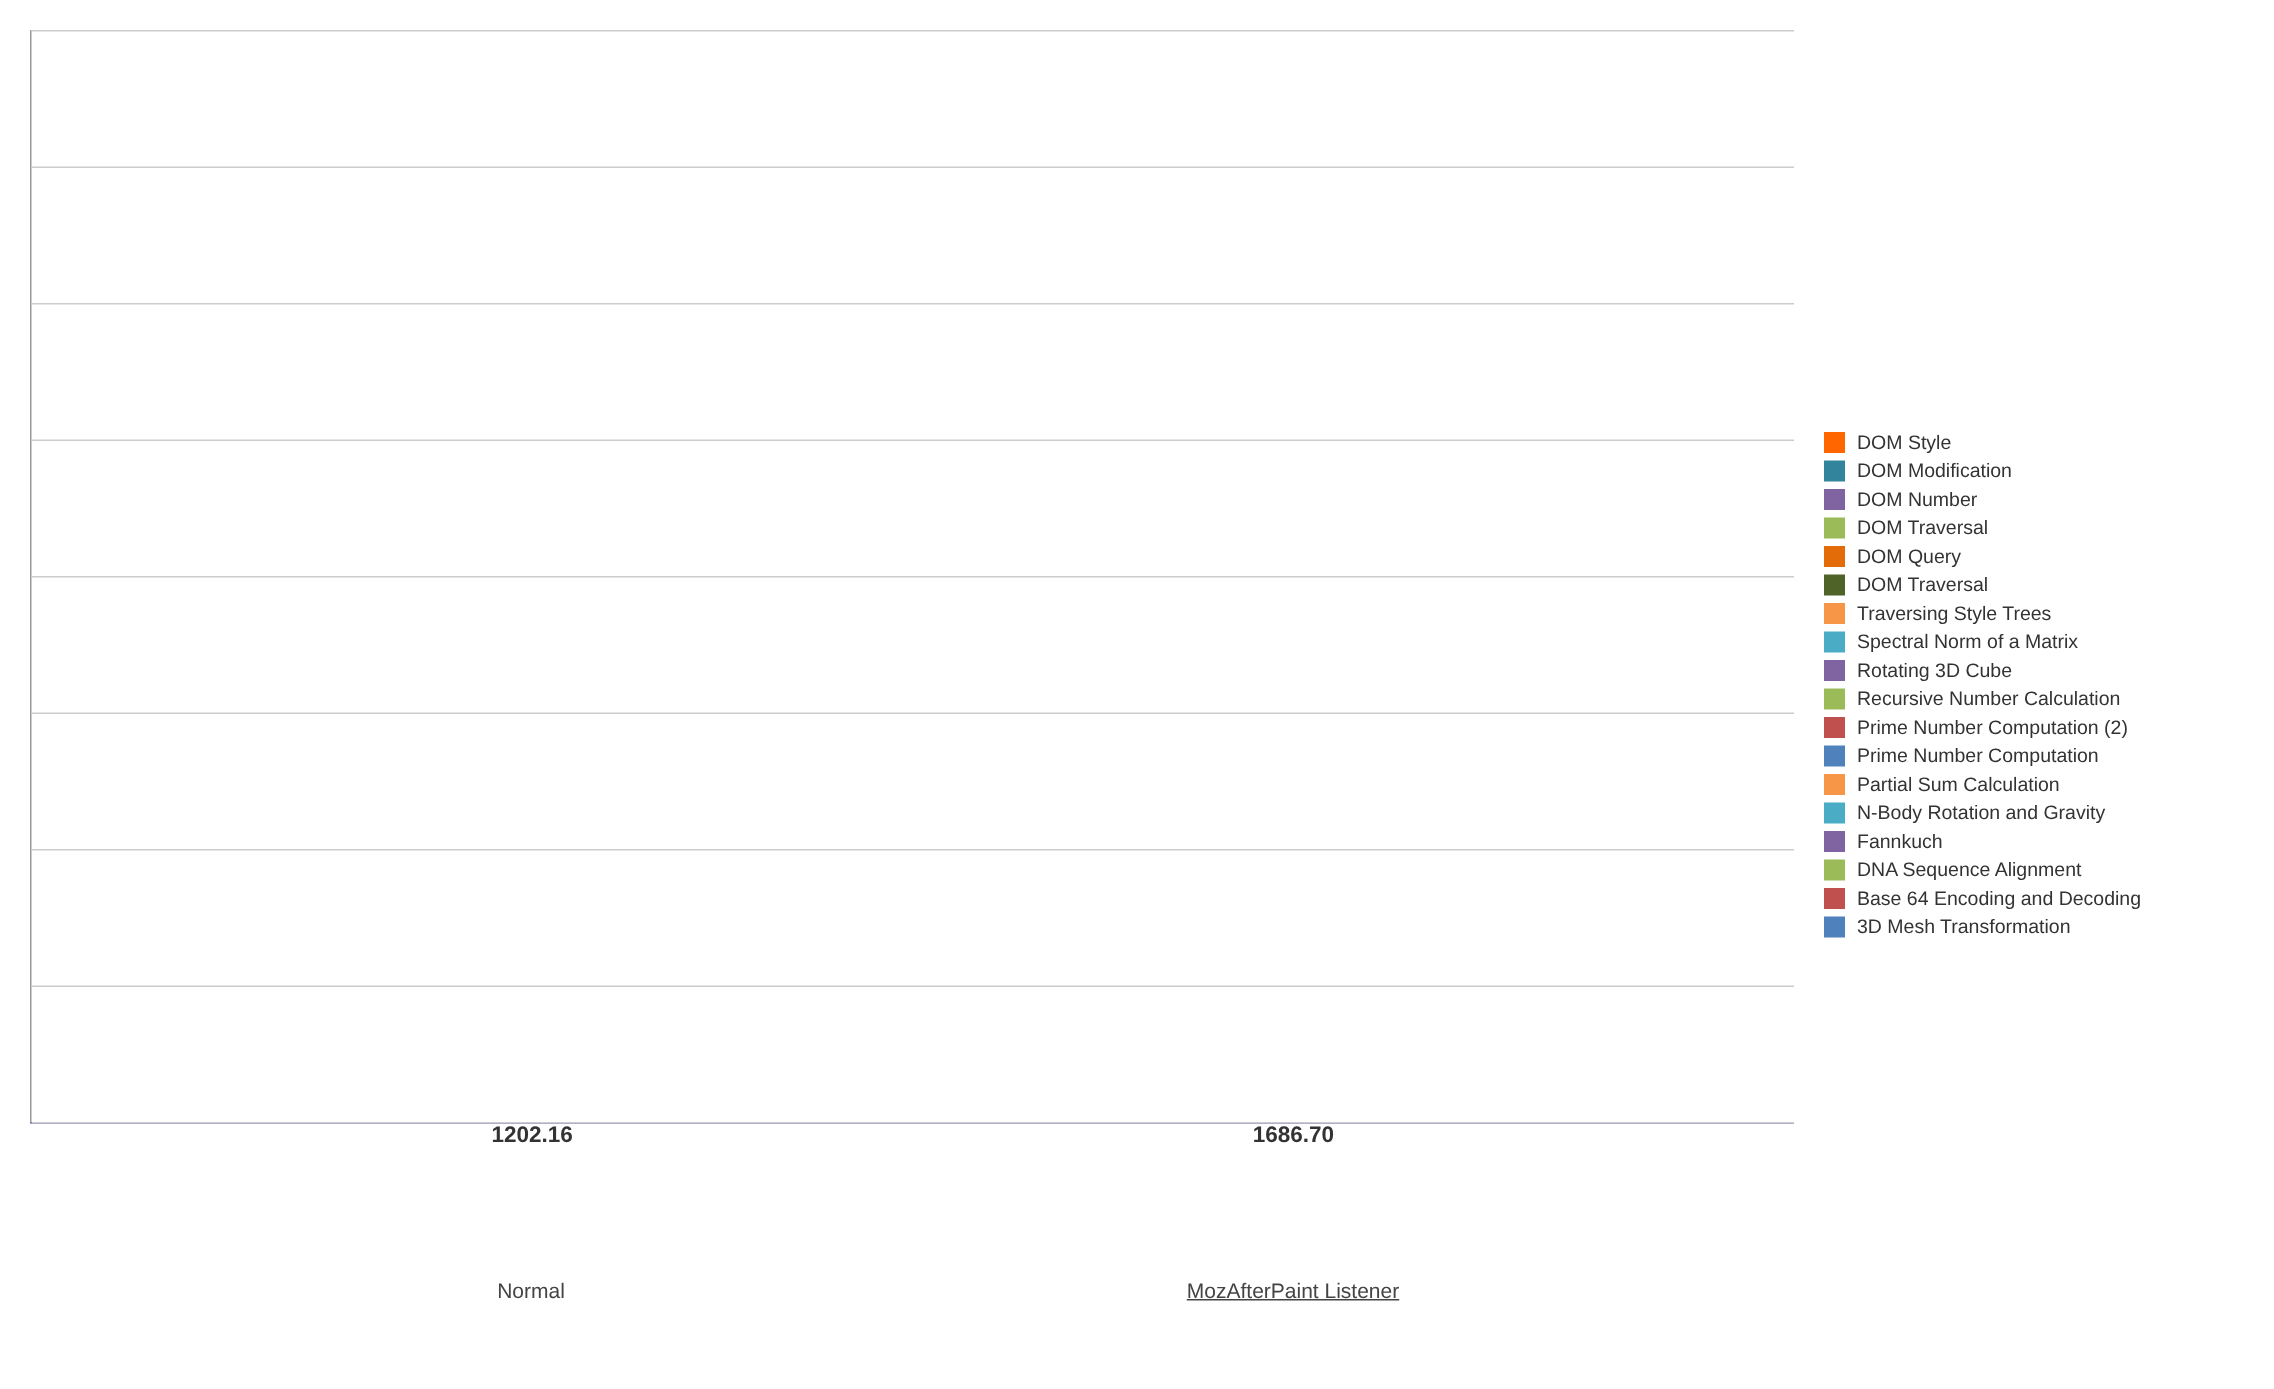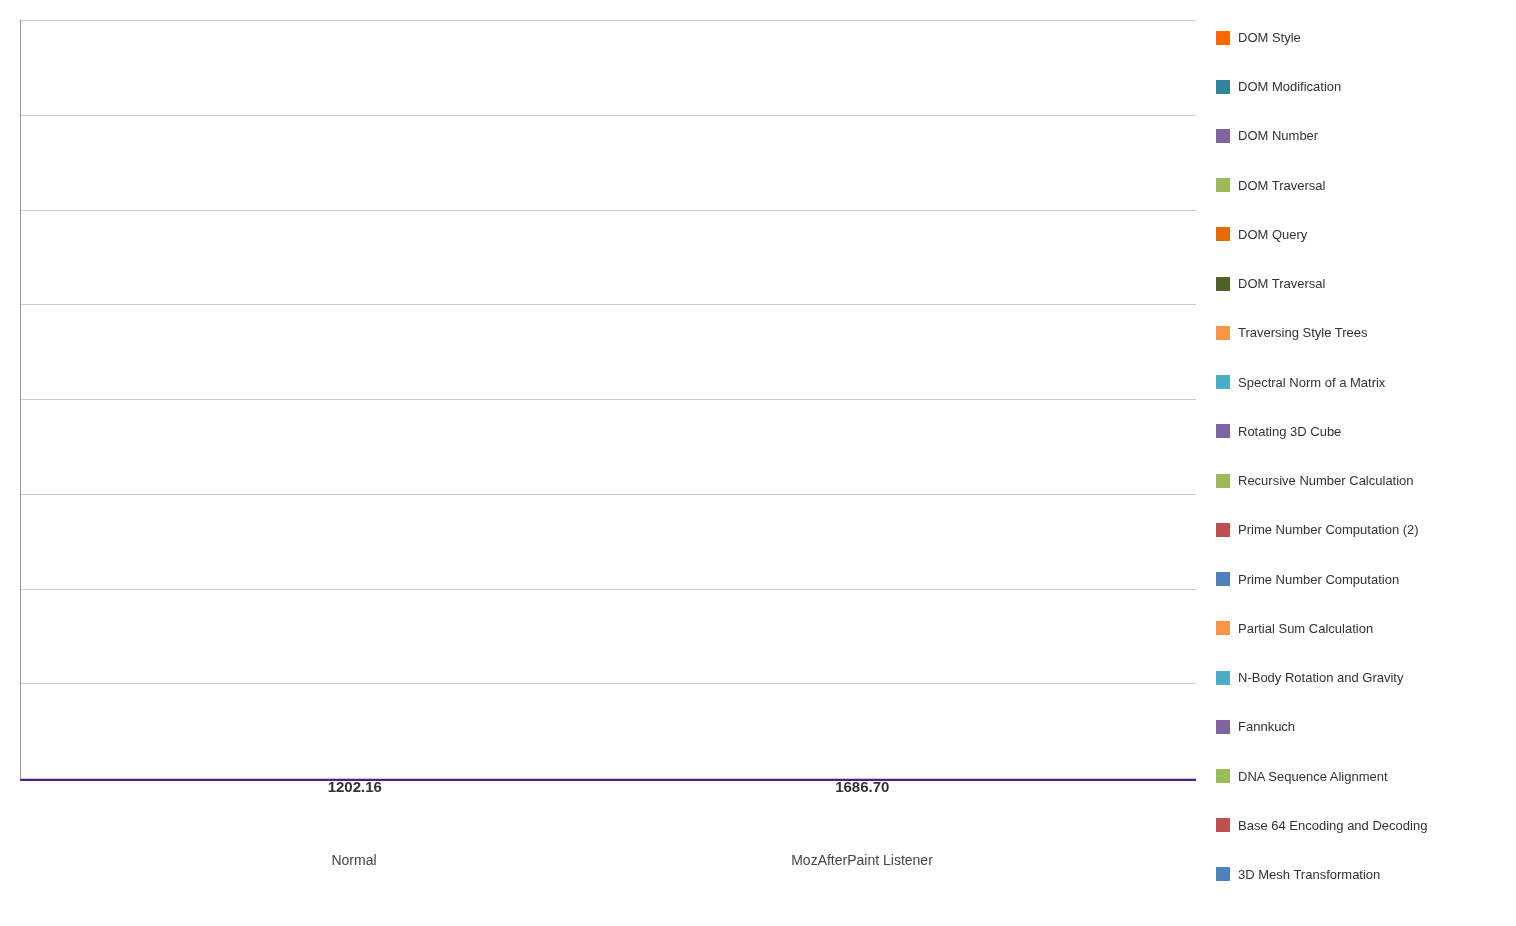--- a/index.html
+++ b/index.html
@@ -47,22 +47,22 @@
       padding-top: 5px;
     }
     .y-label {
       font-size: 13px;
       color: #444;
     }
     .grid-and-bars {
       flex: 1;
       position: relative;
       border-left: 1px solid #999;
-      border-bottom: 3px solid #4c1d95;
-      margin-bottom: 28px;
+      border-bottom: 1px solid #4c1d95;
+      margin-bottom: 60px;
     }
     .grid-line {
       position: absolute;
       left: 0;
       right: 0;
       height: 1px;
       background: #ccc;
     }
     .bars-area {
       position: absolute;
@@ -88,21 +88,21 @@
     .bar-segment {
       width: 100%;
       display: block;
     }
     .legend {
       width: 310px;
       padding-left: 20px;
       padding-top: 10px;
       display: flex;
       flex-direction: column;
-      justify-content: space-between;
+      justify-content: center;
       gap: 0px;
     }
     .legend-item {
       display: flex;
       flex-direction: row;
       align-items: center;
       margin-bottom: 4px;
     }
     .legend-color {
       width: 14px;
@@ -190,21 +190,21 @@
                     <div class="bar-segment" style="height: 1.15598%; background-color: rgb(255, 102, 0); width: 100%;"></div>
                     <div class="bar-segment" style="height: 37.762%; background-color: rgb(192, 80, 77); width: 100%;"></div>
                     <div class="bar-segment" style="height: 18.619%; background-color: rgb(75, 172, 198); width: 100%;"></div>
                     <div style="position: absolute; left: 50%; transform: translateX(-50%); font-size: 15px; font-weight: bold; color: rgb(51, 51, 51); white-space: nowrap; top: 12%;">1686.70</div>
                   </div>
                 </div>
               </div>
             </div>
           <div style="height: 40px; display: flex; flex-direction: row; padding: 0px 80px; justify-content: space-around; margin-top: 37px;" id="x-labels">
               <div class="x-label-item" style="width: 180px; text-align: center; font-size: 14px; color: rgb(68, 68, 68); margin-top: 6px;">Normal</div>
-              <div class="x-label-item" style="width: 180px; text-align: center; font-size: 14px; color: rgb(68, 68, 68); margin-top: 6px;">MozAfterPaint Listener</div>
+              <div class="x-label-item" style="width: 180px; text-align: center; font-size: 14px; color: rgb(68, 68, 68); margin-top: 6px; text-decoration: underline;">MozAfterPaint Listener</div>
             </div>
         </div>
       </div>
     </div>
 
     <div class="legend" id="legend">
         <div class="legend-item">
           <div class="legend-color" style="background-color: rgb(255, 102, 0); width: 14px; height: 14px; min-width: 14px; margin-right: 8px;"></div>
           <span class="legend-label">DOM Style</span>
         </div>

